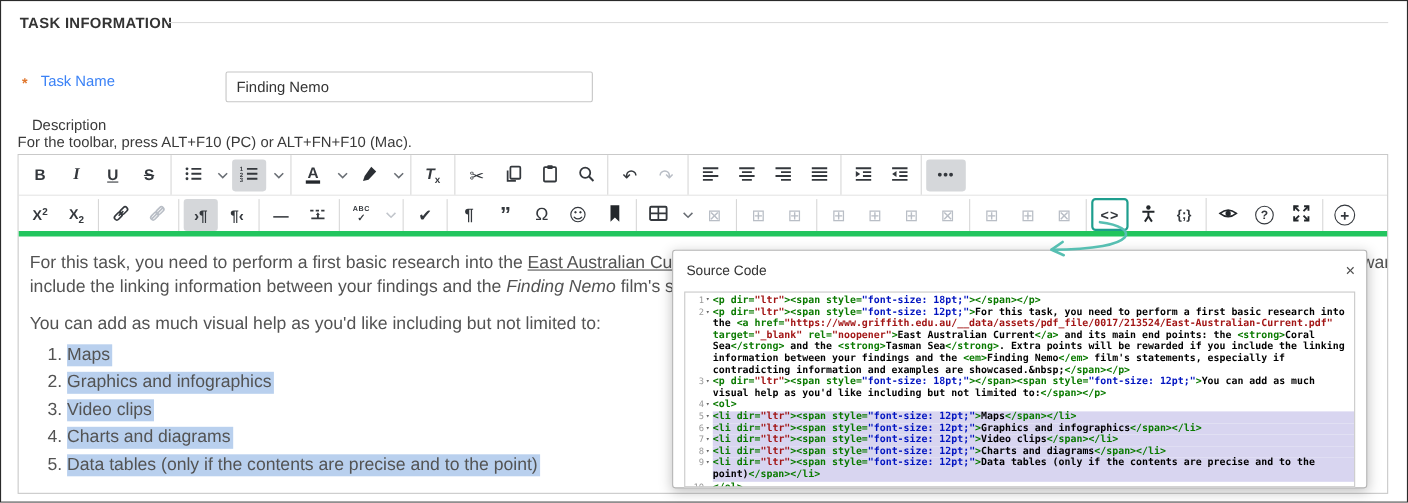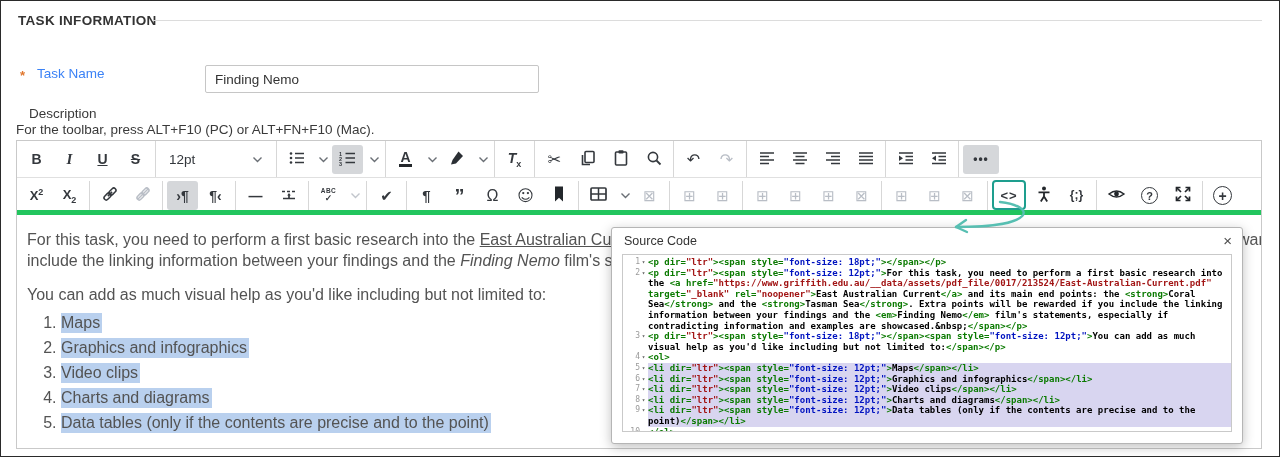--- a/index.html
+++ b/index.html
@@ -68,21 +68,21 @@
   .seg-italic { font-style:italic; }
   .p1 { margin-top:8px; }
   .p2 { margin-top:13px; }
   .content ol { margin:9px 0 0 0; padding-left:34px; }
   .content li { margin-bottom:8px; font-size:16px; line-height:17px; }
   .hl { background:#b9d0ee; padding:1px 2px 2px 0; }
 
   
   .dialog { position:absolute; left:611px; top:227px; width:632px; height:217px; background:#fff;
     border:1px solid #b5b5b5; border-radius:3px; box-shadow:0 3px 12px rgba(0,0,0,.25); z-index:20; }
-  .dlg-head { height:25px; display:flex; align-items:center; justify-content:space-between; padding:0 10px 0 12px;gap:16px; }
+  .dlg-head { height:36px; display:flex; align-items:center; justify-content:space-between; padding:0 10px 0 12px;gap:16px; }
   .dlg-title { font-size:12.5px; color:#333; }
   .dlg-close { font-size:15px; color:#4d4d4d; cursor:pointer; line-height:1; }
   .codearea { margin:1px 10px 10px 10px; border:1px solid #c9c9c9; height:178px; overflow:hidden; padding-top:2px; background:#fff; }
   .crow { display:flex; }
   .gut { flex:0 0 25px; display:flex; justify-content:flex-end; align-items:flex-start;
     font-family:"DejaVu Sans Mono",monospace; font-size:8px; line-height:10.5px; color:#9a9a9a; padding-right:1px; }
   .fold { width:7px; font-size:6px; color:#666; text-align:center; }
   .cl { flex:1; font-family:"DejaVu Sans Mono",monospace; font-weight:bold; font-size:9px; line-height:10.6px;
     color:#000; white-space:pre-wrap; overflow-wrap:anywhere; padding-right:3px; }
   .cl.sel { background:#d8d5f0; }
@@ -118,30 +118,20 @@
           <span class="glyph-i">I</span>
         </div>
       <div class="btn">
           <span class="glyph-u">U</span>
         </div>
       <div class="btn">
           <span class="glyph-s">S</span>
         </div>
     </div>
     <div class="grp">
-      <div class="btn dd">
-        <span>12pt</span>
-        <span class="chev">
-            <svg width="11" height="7">
-              <path d="M1.5 1.5 L5.5 5.5 L9.5 1.5" stroke="#6a6f75" stroke-width="1.4" fill="none"></path>
-            </svg>
-          </span>
-      </div>
-    </div>
-    <div class="grp">
       <div class="btn">
         <span><svg width="18" height="18">
               <circle cx="3" cy="4.5" r="1.3" fill="#34383d"></circle>
               <circle cx="3" cy="9" r="1.3" fill="#34383d"></circle>
               <circle cx="3" cy="13.5" r="1.3" fill="#34383d"></circle>
               <path d="M7 4.5 H16 M7 9 H16 M7 13.5 H16" stroke="#34383d" stroke-width="1.7"></path>
             </svg></span>
       </div>
       <div class="btn" style="min-width:16px">
           <span class="chev">

